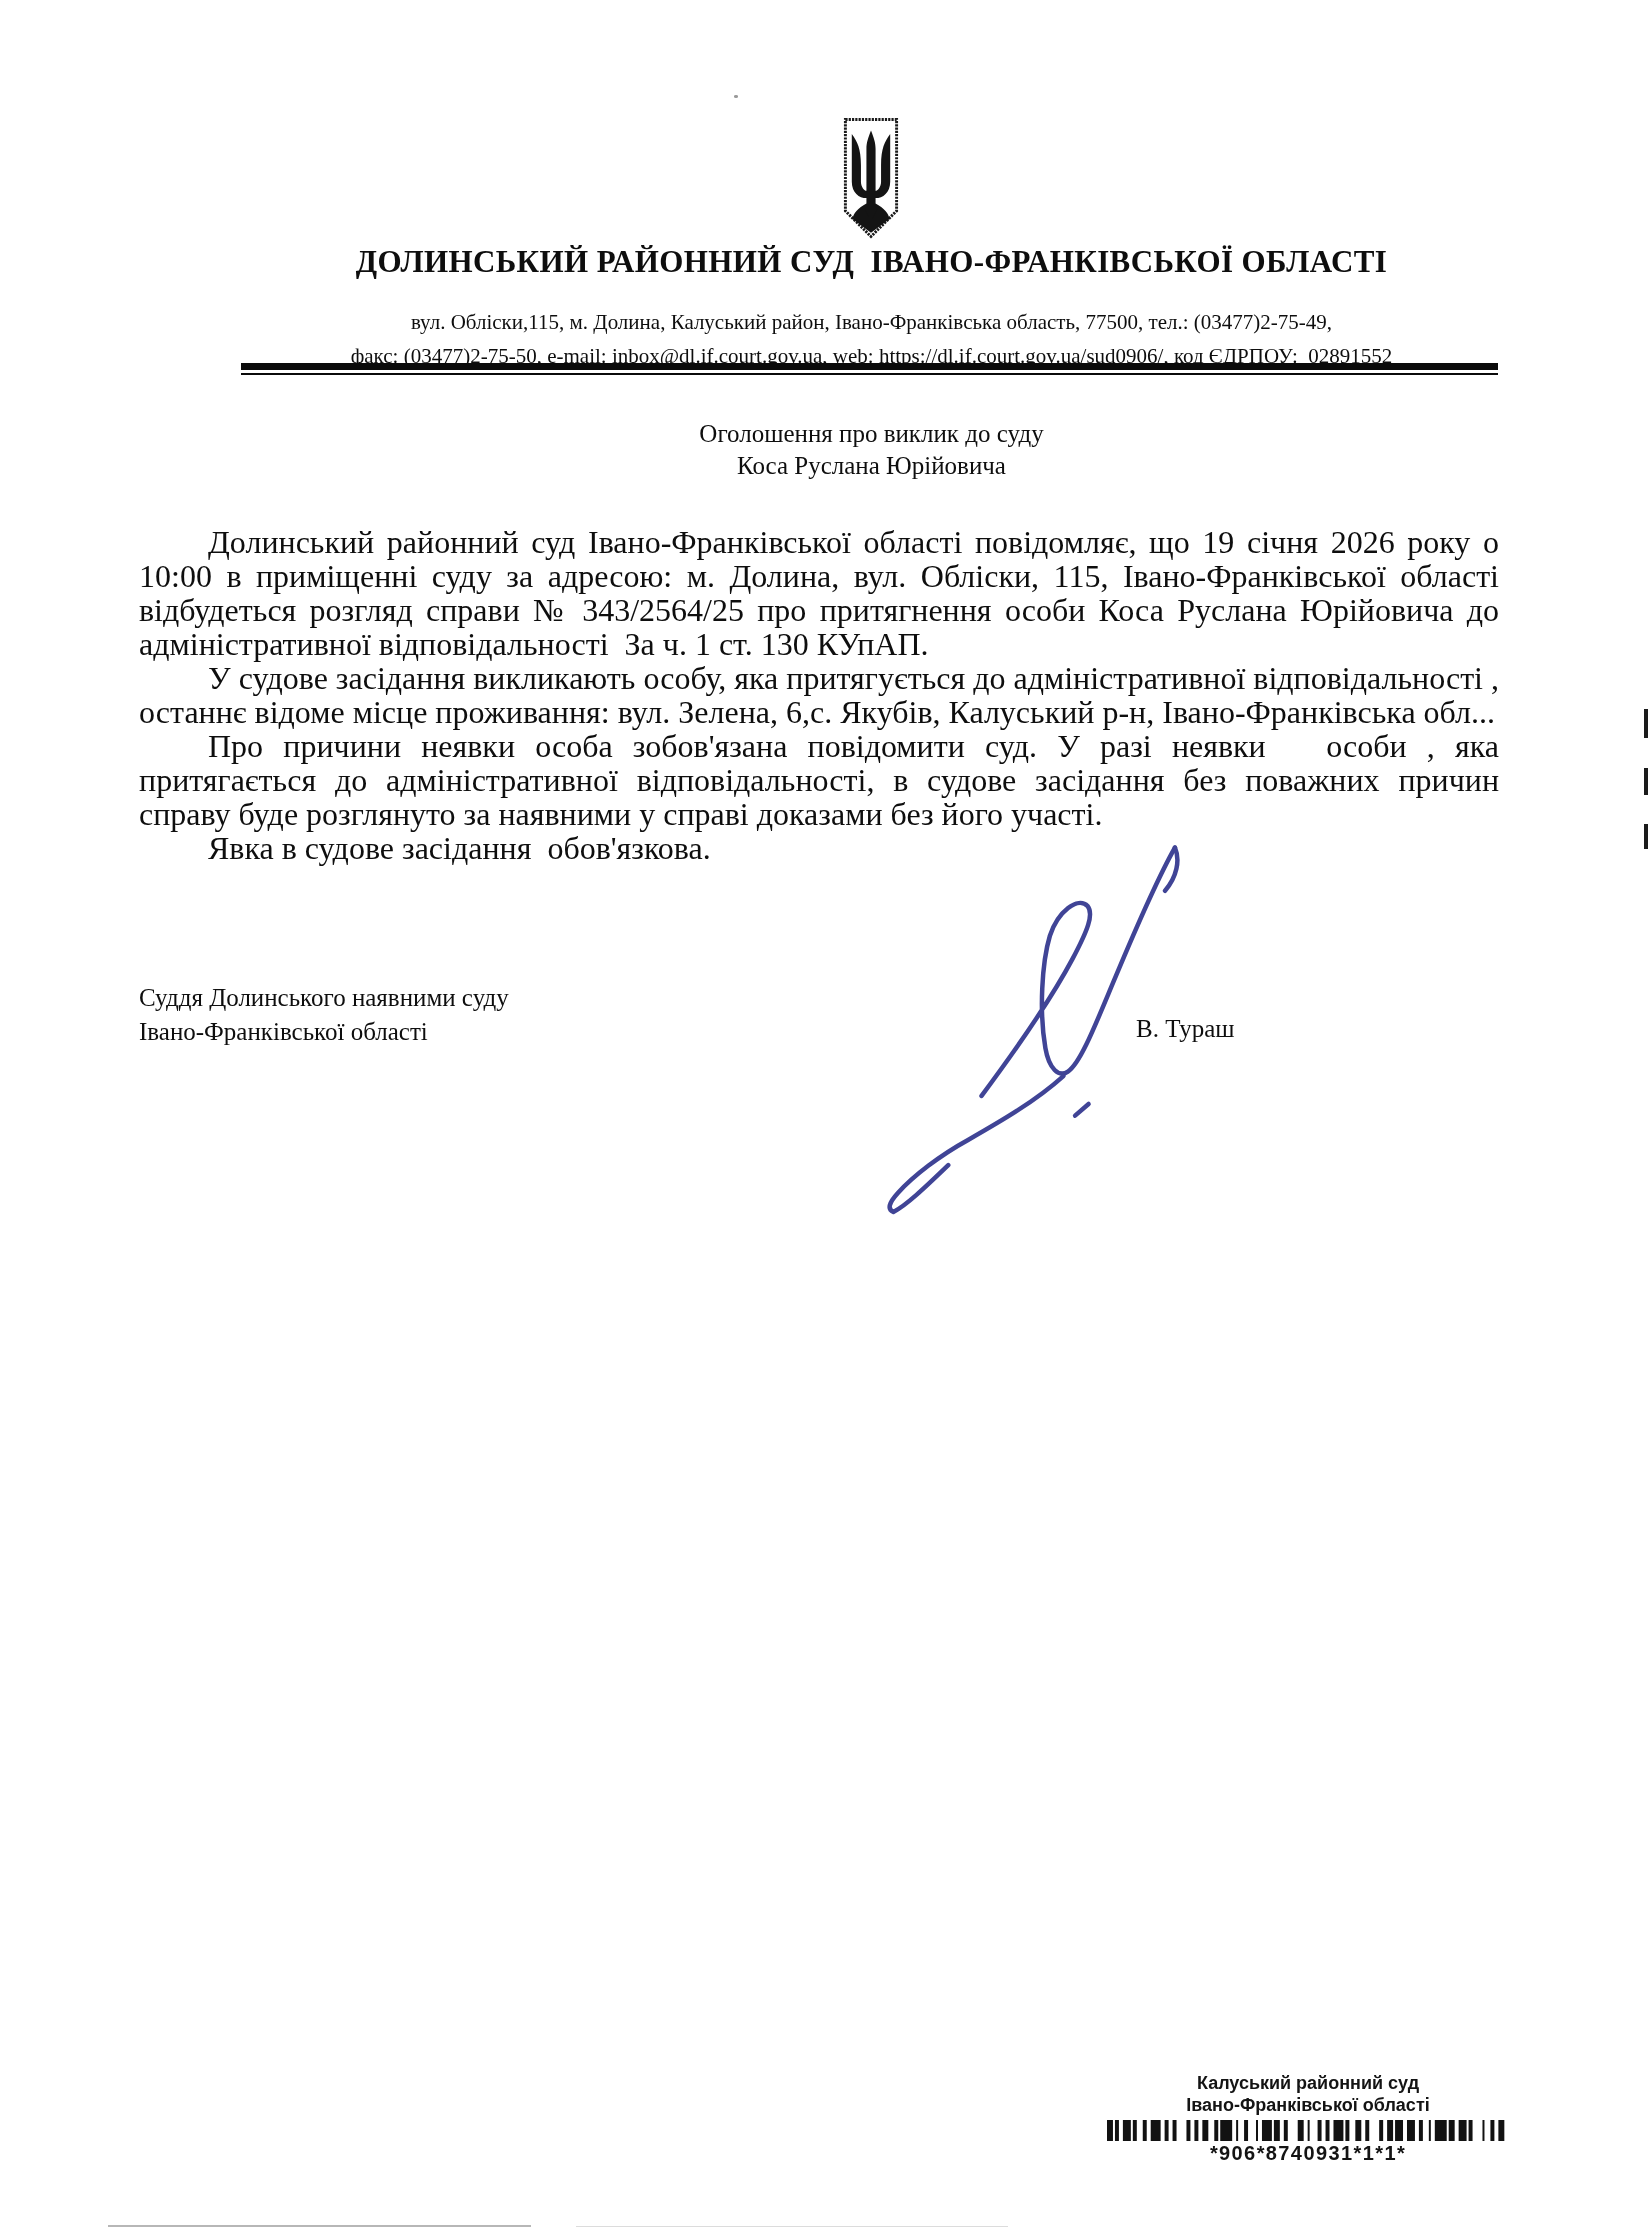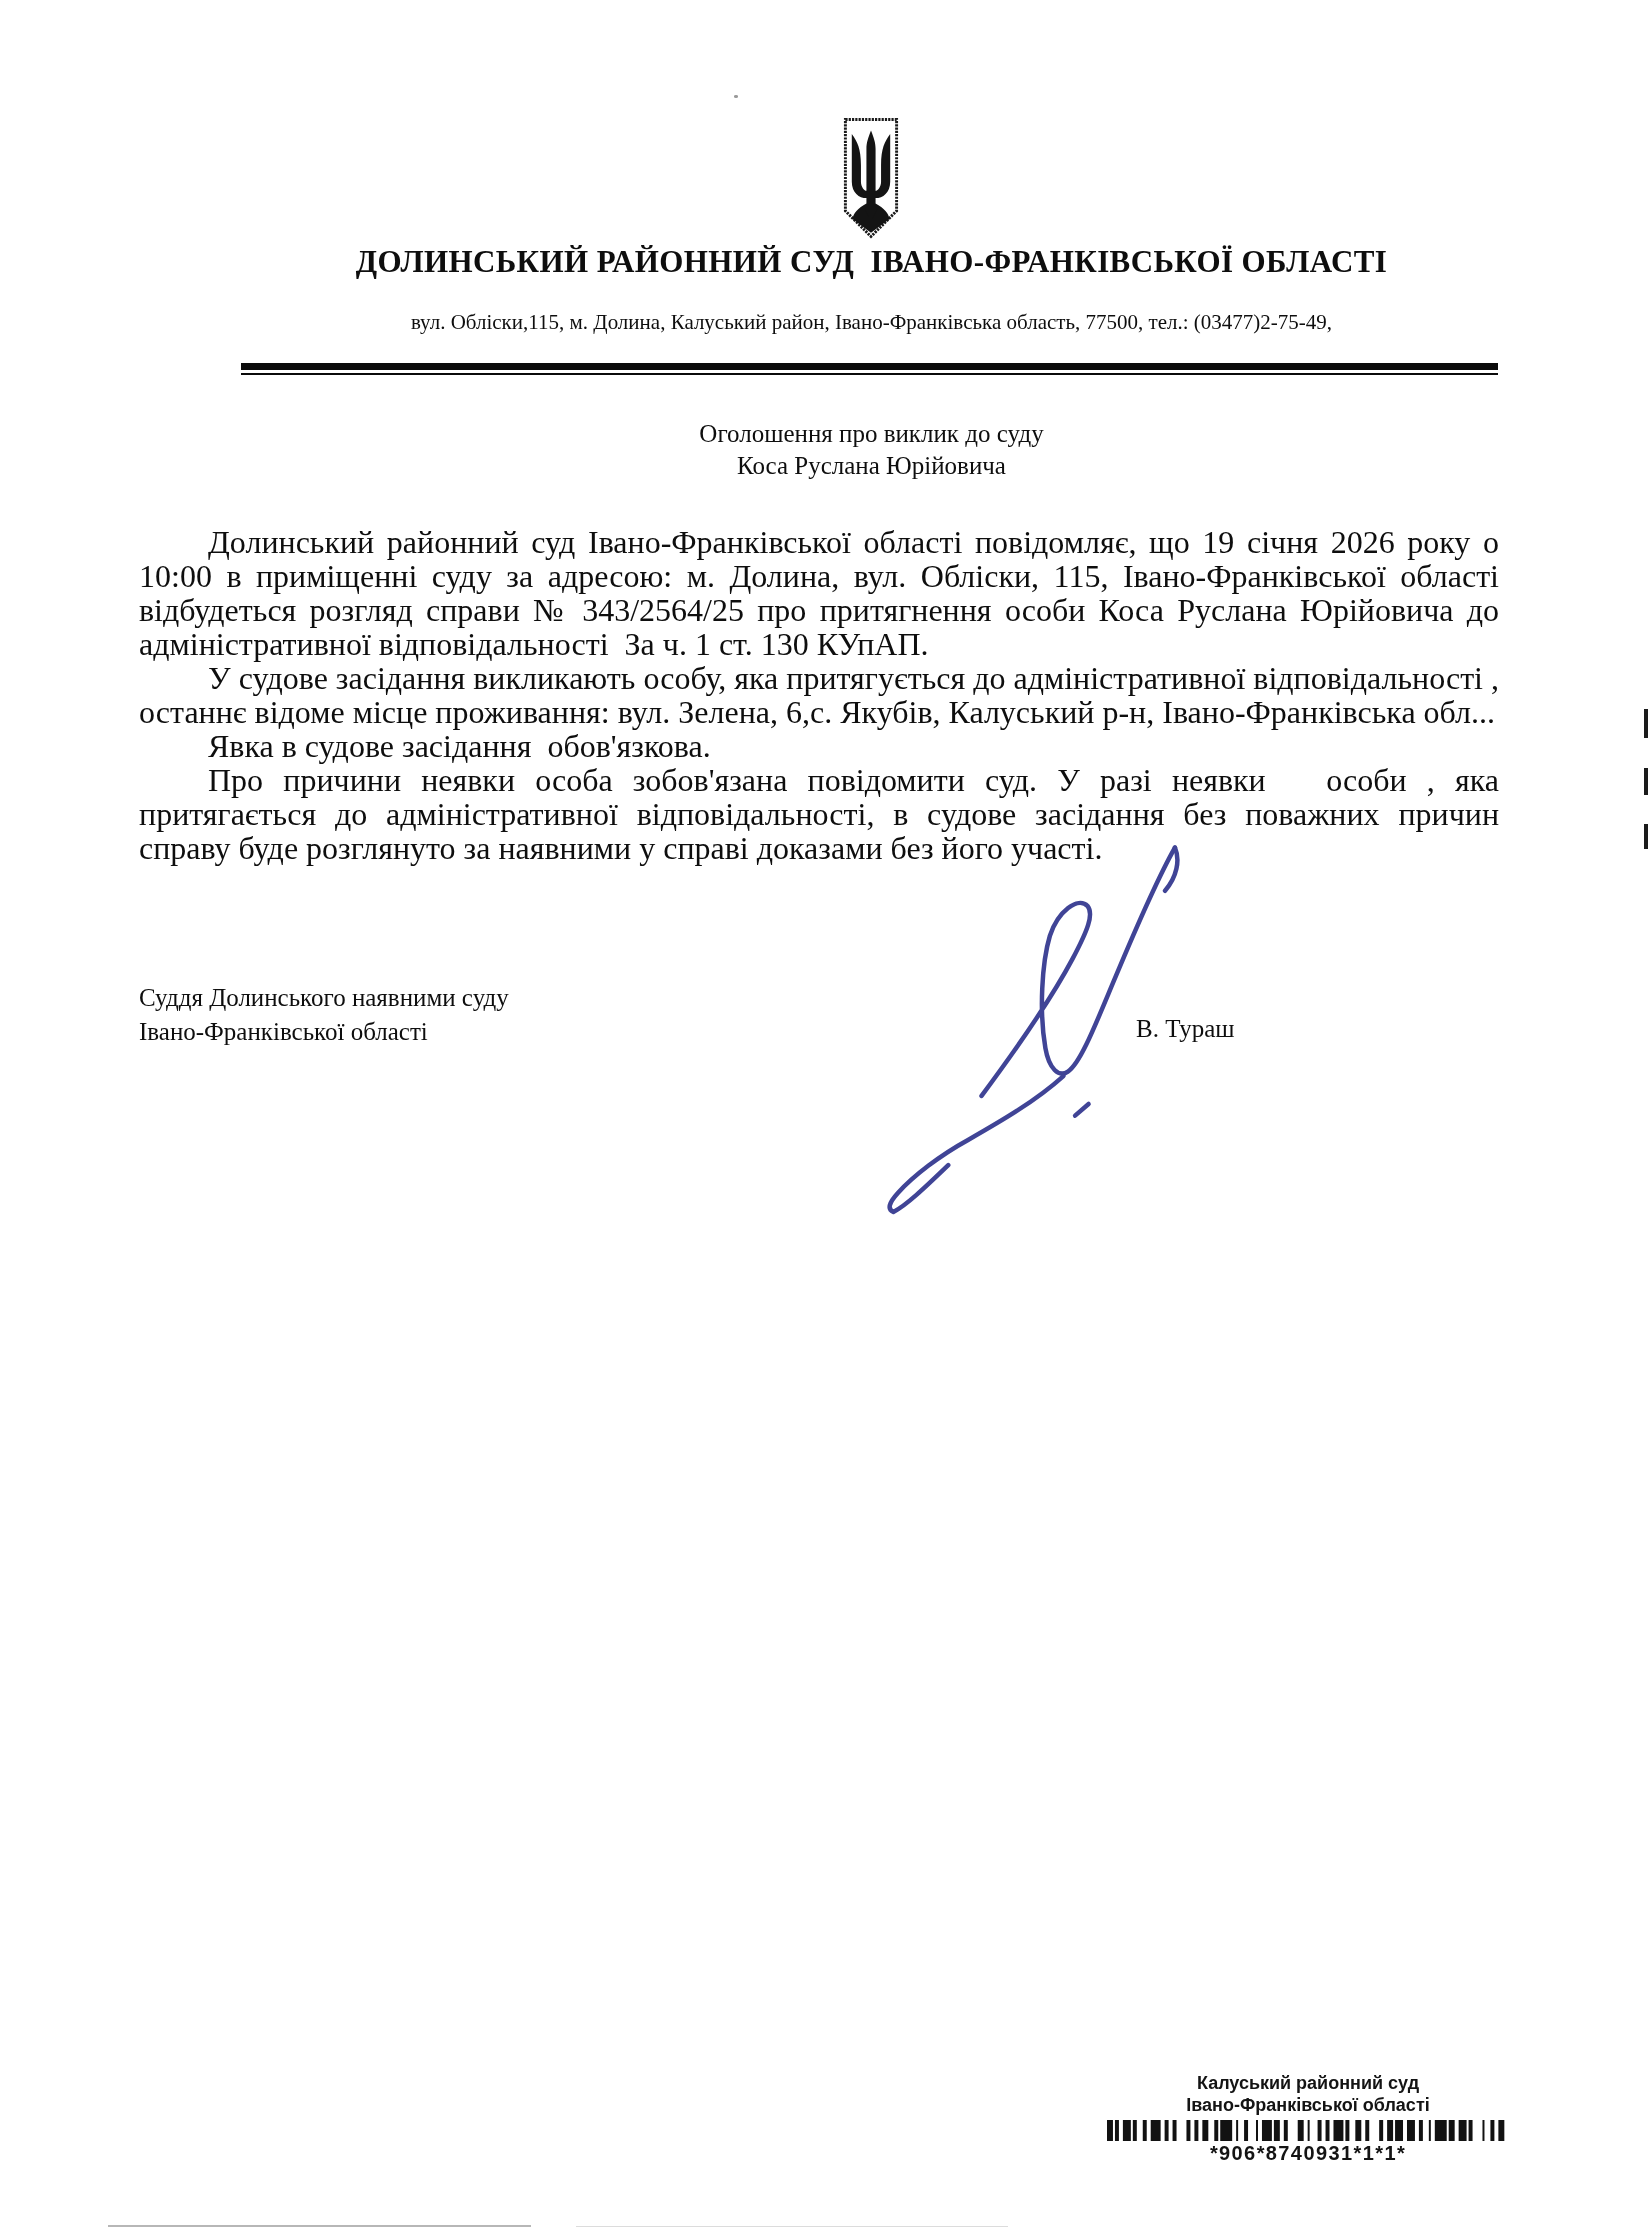--- a/index.html
+++ b/index.html
@@ -68,31 +68,32 @@
       L50 130 L30 115
       C30 109 36 103 45 98 L45 92
       C37 92 29 86 29 74 Z"></path>
     <path fill="#141414" d="M43 104 L50 96 L57 104 L50 118 Z"></path>
   </svg>
 
   <div class="abs center-band court-name">ДОЛИНСЬКИЙ РАЙОННИЙ СУД  ІВАНО-ФРАНКІВСЬКОЇ ОБЛАСТІ</div>
 
   <div class="abs center-band addr addr1">вул. Обліски,115, м. Долина, Калуський район, Івано-Франківська область, 77500, тел.: (03477)2-75-49,</div>
 
+  <div class="abs center-band addr addr2"><span>факс: (03477)2-75-50, e-mail: </span><span class="u">inbox@dl.if.court.gov.ua</span><span>, web: </span><span class="u">https://dl.if.court.gov.ua/sud0906/</span><span>, код ЄДРПОУ:  02891552</span></div>
 
   <div class="abs rule"></div>
 
   <div class="abs center-band doc-title t2">Коса Руслана Юрійовича</div>
   <div class="abs center-band doc-title t1">Оголошення про виклик до суду</div>
 
   <div class="abs body-text">
     <p>Долинський районний суд Івано-Франківської області повідомляє, що 19 січня 2026 року о 10:00 в приміщенні суду за адресою: м. Долина, вул. Обліски, 115, Івано-Франківської області відбудеться розгляд справи № 343/2564/25 про притягнення особи Коса Руслана Юрійовича до адміністративної відповідальності  За ч. 1 ст. 130 КУпАП.</p>
     <p>У судове засідання викликають особу, яка притягується до адміністративної відповідальності , останнє відоме місце проживання: вул. Зелена, 6,с. Якубів, Калуський р-н, Івано-Франківська обл...</p>
+    <p>Про причини неявки особа зобов'язана повідомити суд. У разі неявки   особи , яка притягається до адміністративної відповідальності, в судове засідання без поважних причин справу буде розглянуто за наявними у справі доказами без його участі.</p>
     <p>Явка в судове засідання  обов'язкова.</p>
-    <p>Про причини неявки особа зобов'язана повідомити суд. У разі неявки   особи , яка притягається до адміністративної відповідальності, в судове засідання без поважних причин справу буде розглянуто за наявними у справі доказами без його участі.</p>
   </div>
 
   <div class="abs sig-block">
     <div>Суддя Долинського наявними суду</div>
     <div>Івано-Франківської області</div>
   </div>
   <div class="abs sig-name">В. Тураш</div>
 
   <svg class="abs signature-svg" viewBox="0 0 370 448">
     <g fill="none" stroke="#32368f" stroke-width="5" stroke-linecap="round" stroke-linejoin="round" opacity="0.93">

